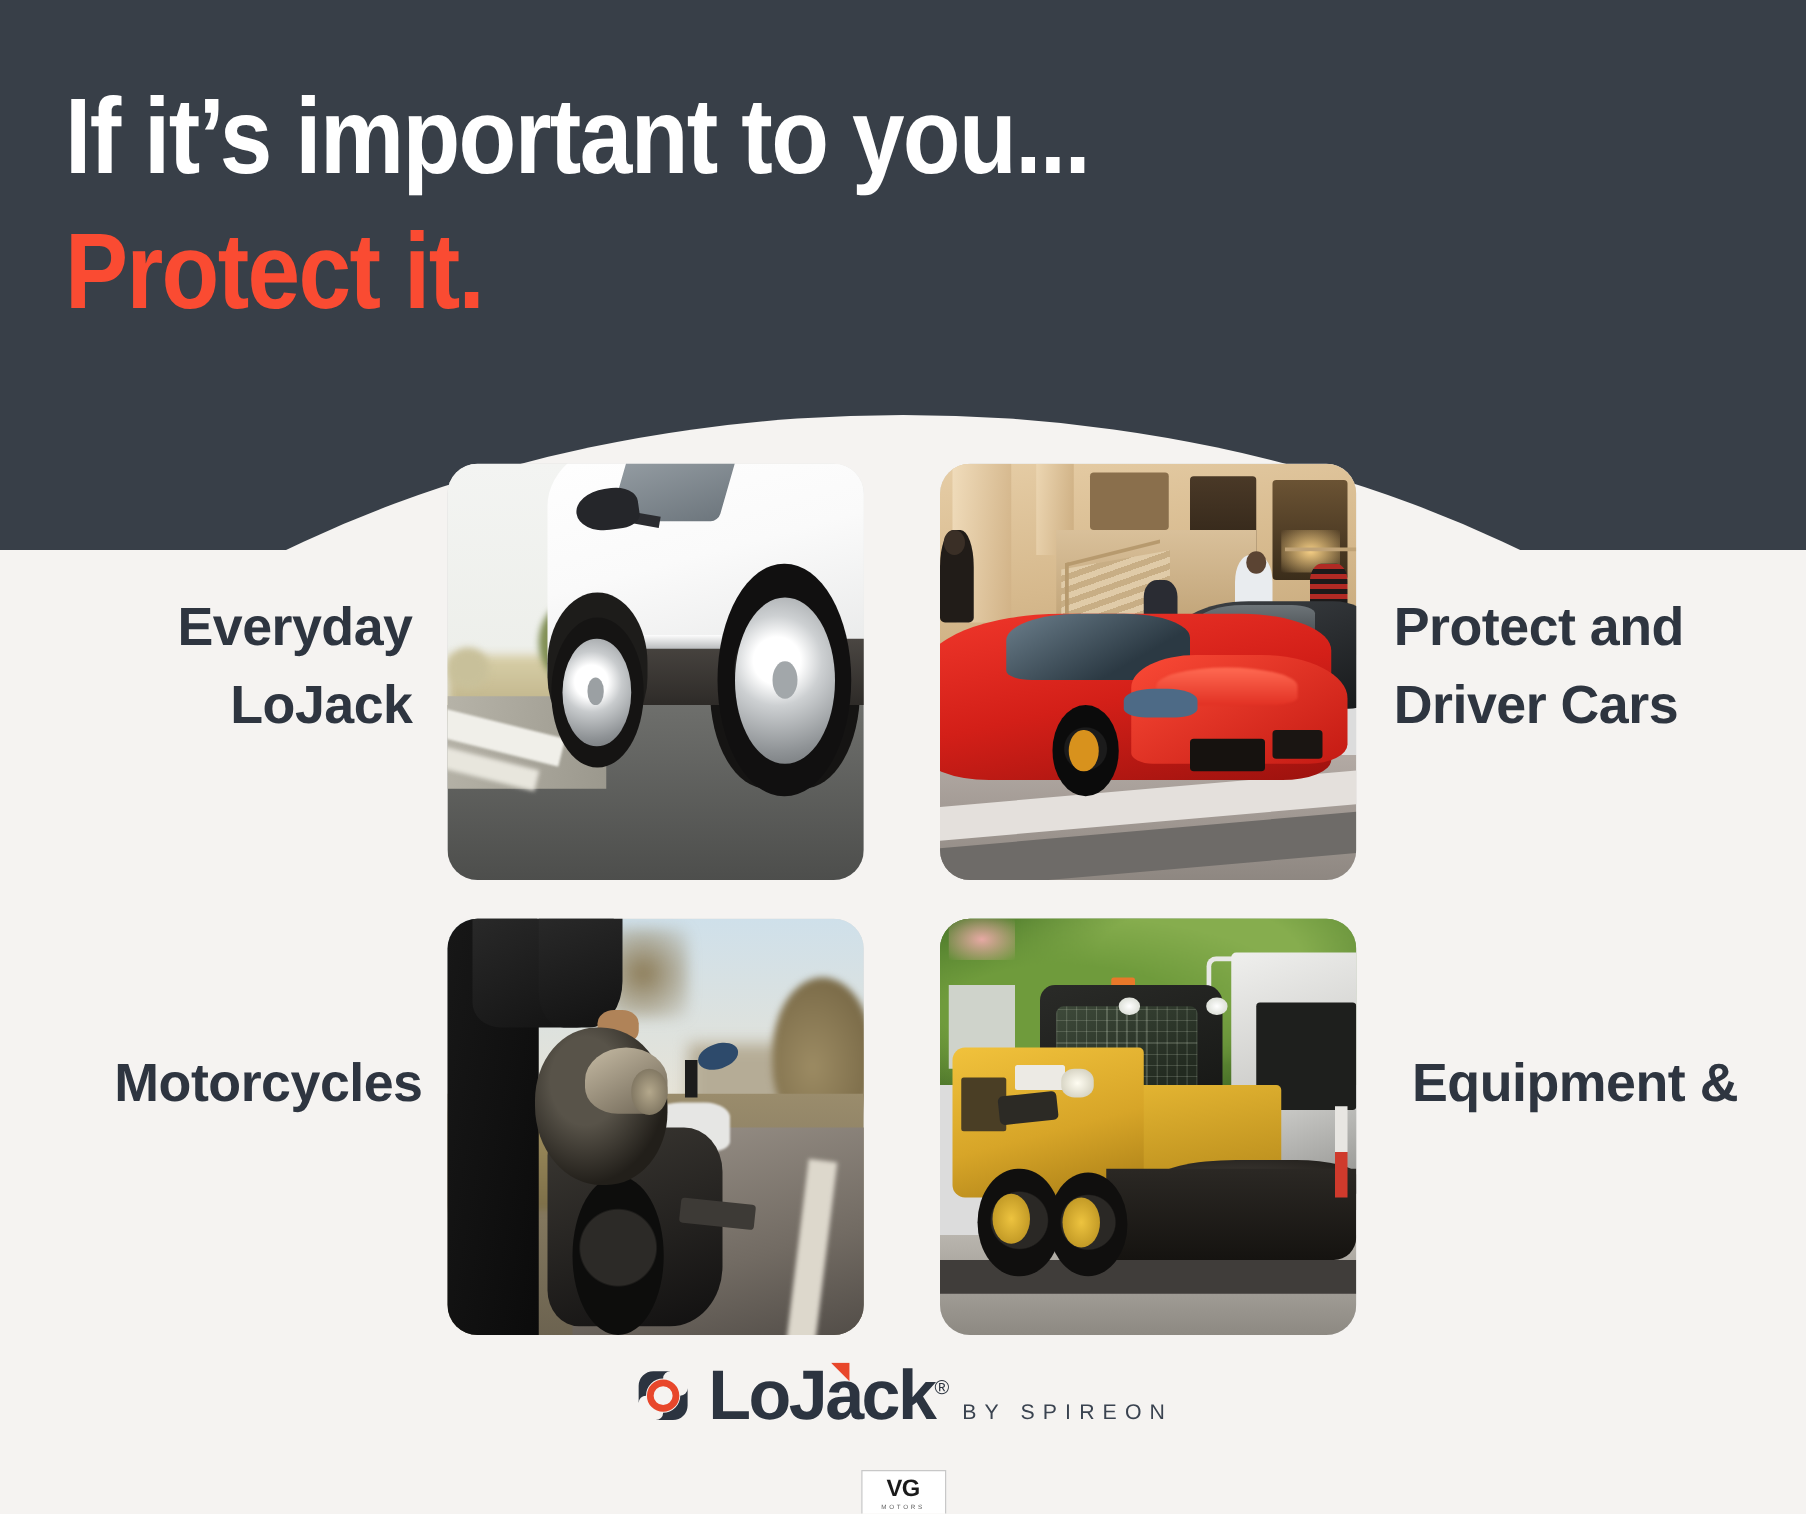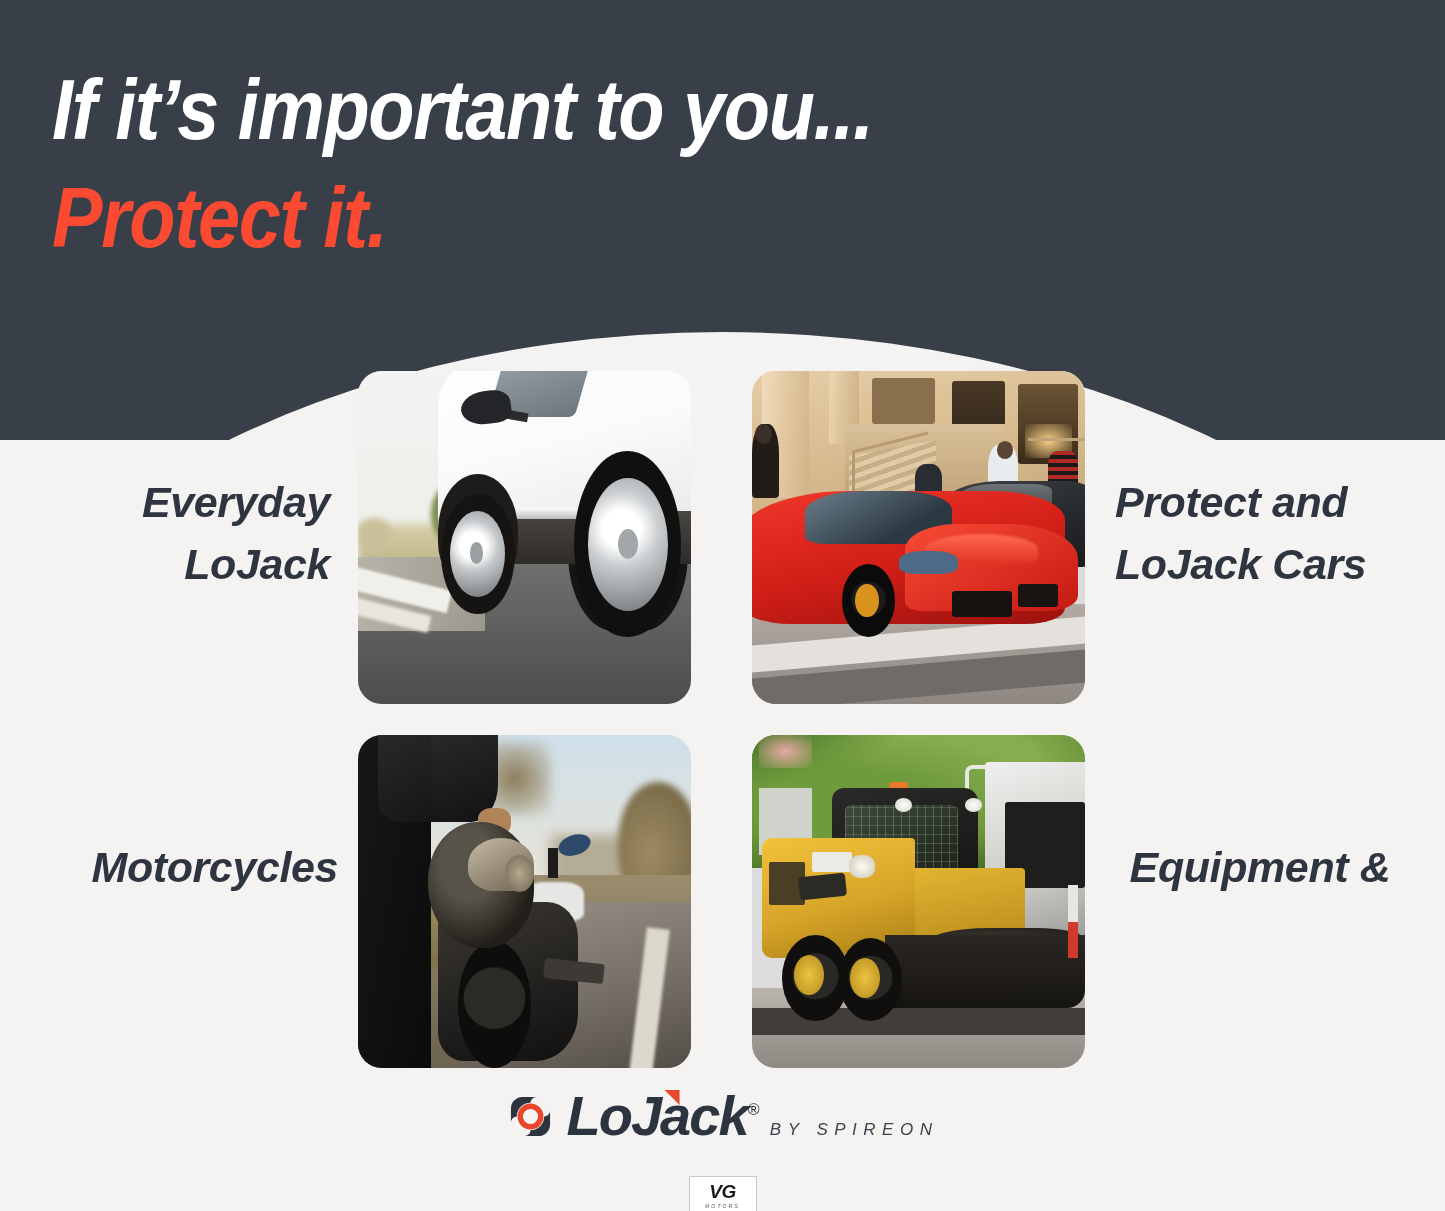--- a/index.html
+++ b/index.html
@@ -13,21 +13,20 @@
     background: #f5f3f1;
     overflow: hidden;
   }
 
   .poster {
     position: relative;
     width: 1445px;
     height: 1211px;
     background: #f5f3f1;
     overflow: hidden;
-    font-style: italic;
   }
 
   
   .header-band {
     position: absolute;
     left: 0;
     top: 0;
     width: 1445px;
     height: 440px;
     background: #383f48;
@@ -461,21 +460,21 @@
 
   <div class="grid">
 
     <div class="label lbl-everyday">
       <div>Everyday</div>
       <div>LoJack</div>
     </div>
 
     <div class="label lbl-exotic">
       <div>Protect and</div>
-      <div>LoJack Cars</div>
+      <div>Driver Cars</div>
     </div>
 
     <div class="label lbl-moto">
       <div>Motorcycles</div>
     </div>
 
     <div class="label lbl-construct">
       <div>Equipment &amp;</div>
     </div>
 

